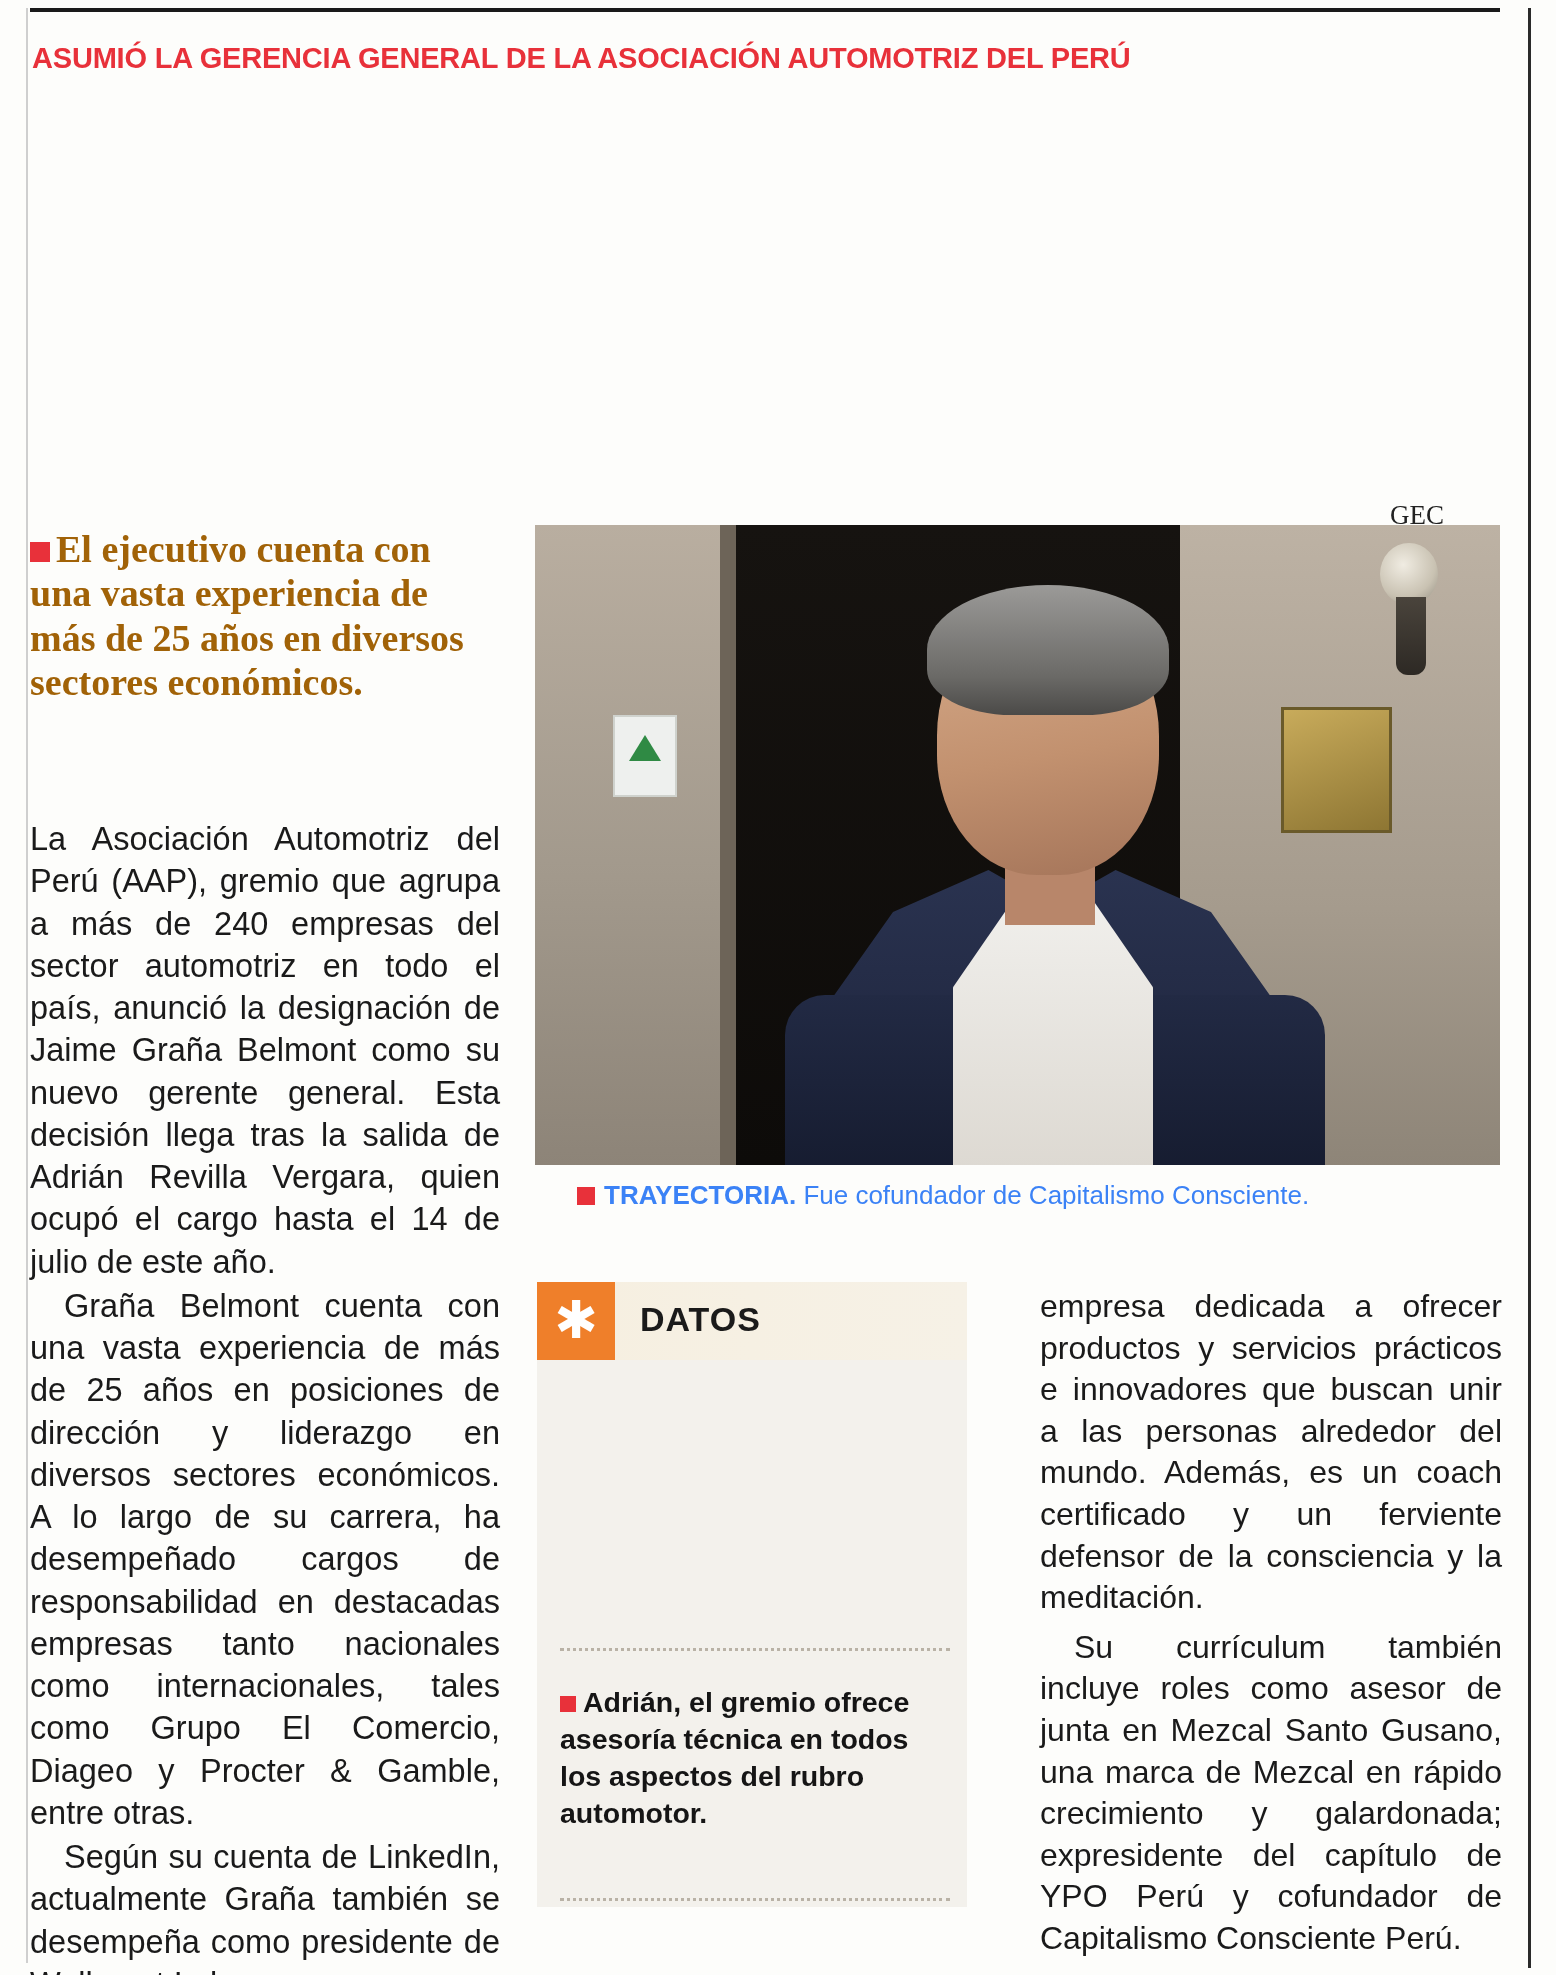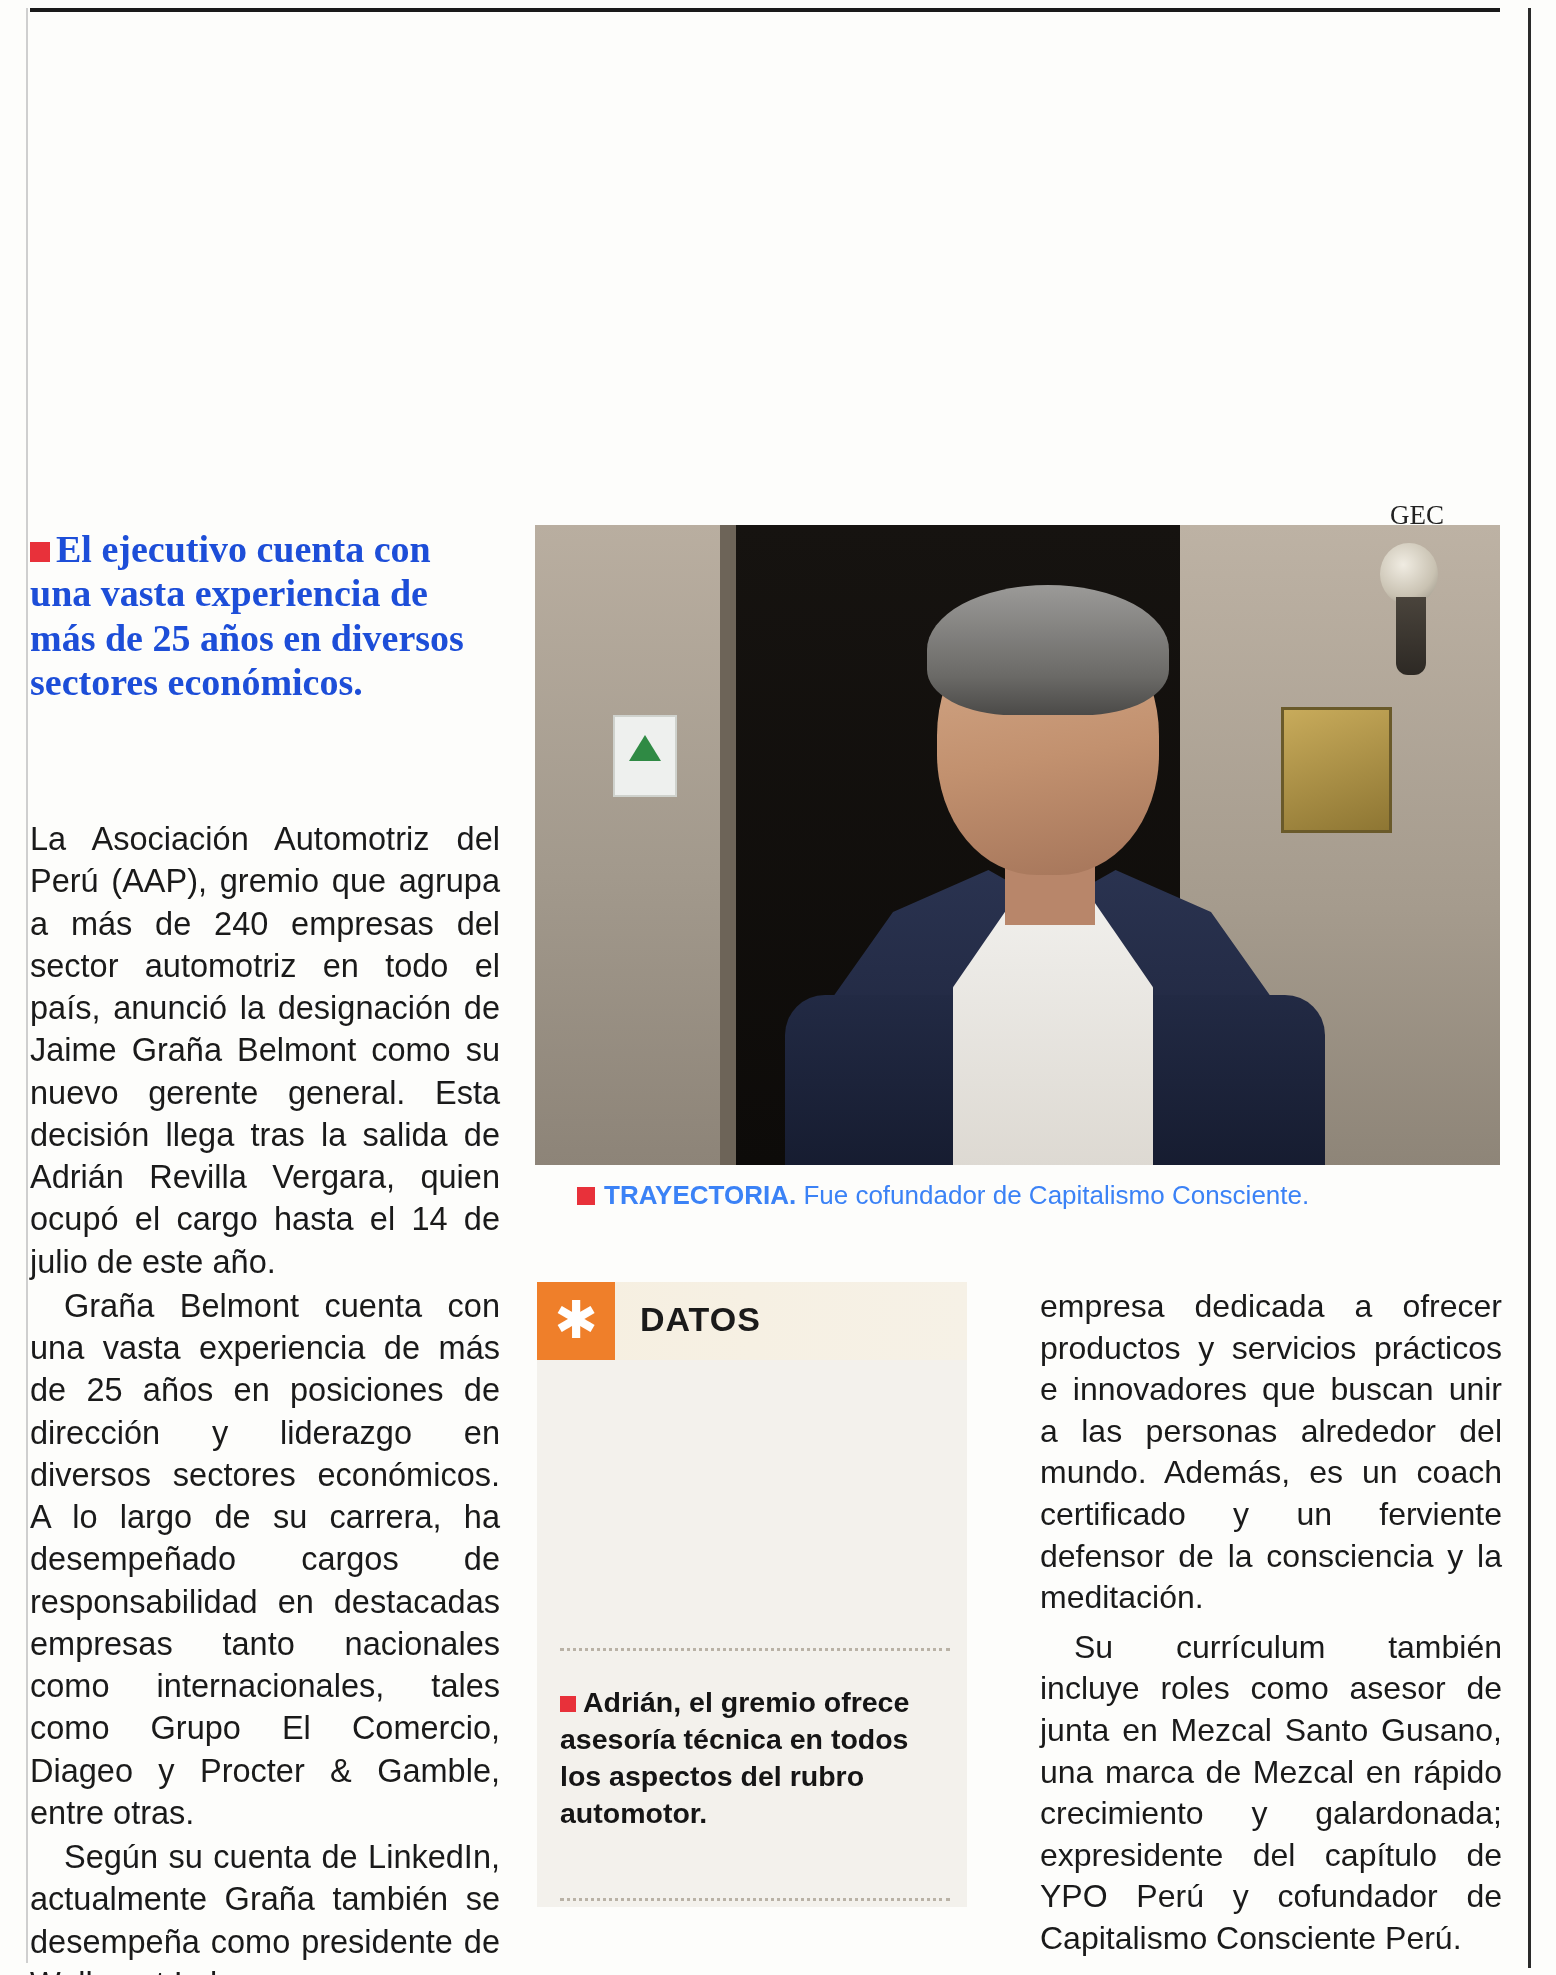--- a/index.html
+++ b/index.html
@@ -183,21 +183,21 @@
 
   
   .standfirst {
     position: absolute;
     left: 30px; top: 527px;
     width: 470px;
     font-family: "Liberation Serif", serif;
     font-weight: bold;
     font-size: 38px;
     line-height: 1.17;
-    color: #1d4ed8;
+    color: #a16207;
   }
   .standfirst .sq {
     display: inline-block;
     width: 20px; height: 20px;
     background: #e8313a;
     margin-right: 6px;
   }
 
   .col1 {
     position: absolute;
@@ -294,20 +294,21 @@
 </style>
 </head>
 <body>
 
 <div class="page">
 
   <div class="rule-top"></div>
   <div class="rule-left"></div>
   <div class="rule-right"></div>
 
+  <div class="kicker">ASUMIÓ LA GERENCIA GENERAL DE LA ASOCIACIÓN AUTOMOTRIZ DEL PERÚ</div>
 
 
   <div class="credit">GEC</div>
 
   <div class="photo">
     <div class="wallL"></div>
     <div class="wallR"></div>
     <div class="doorway"></div>
     <div class="doorframe"></div>
     <div class="lamp"></div>

